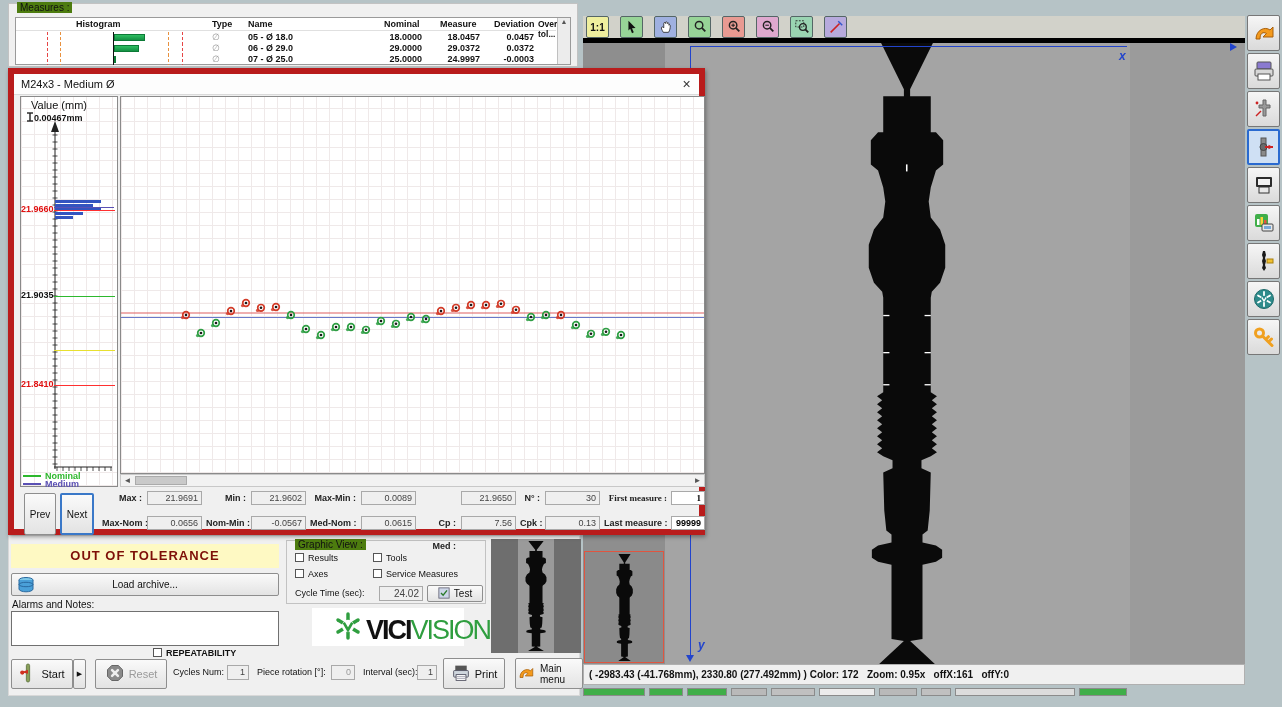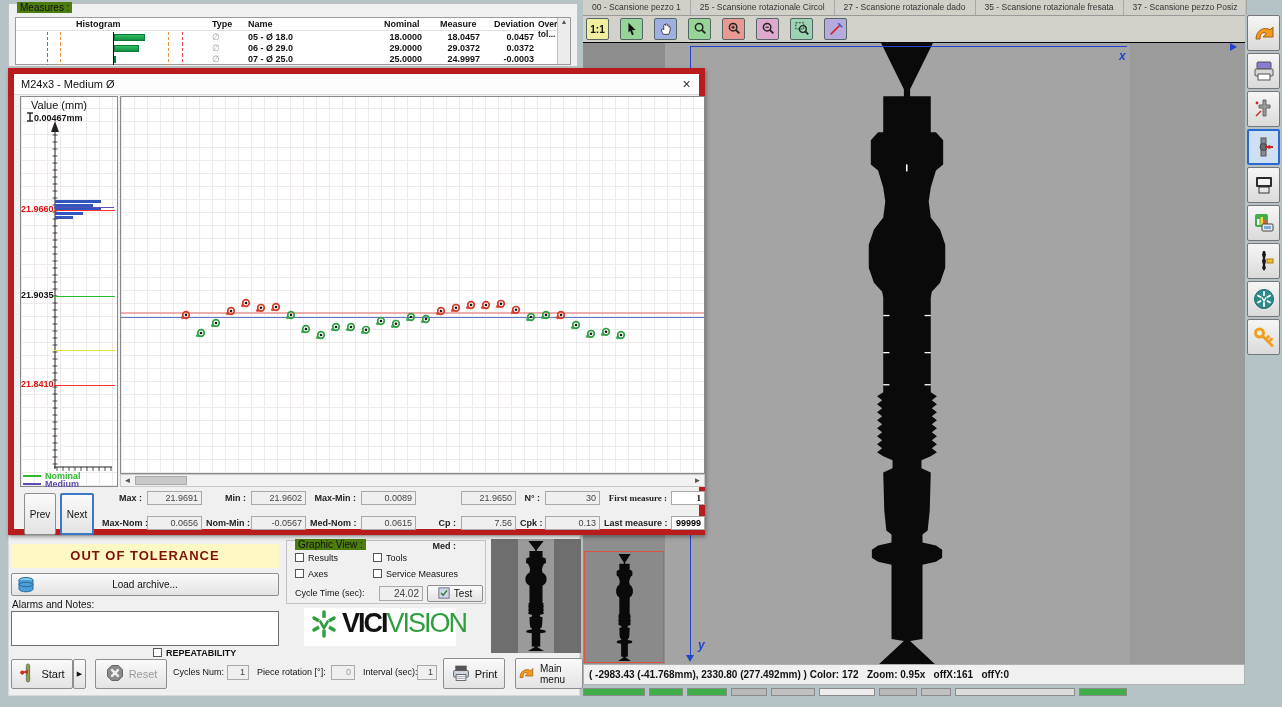--- a/index.html
+++ b/index.html
@@ -59,30 +59,30 @@
 #load-btn{left:2px;top:37px;width:268px;height:23px}
 #load-btn .ic{position:absolute;left:4px;top:1px}
 #alarms-lbl{position:absolute;left:3px;top:63px;font-size:10px}
 #alarms-box{position:absolute;left:2px;top:75px;width:268px;height:35px;background:#fff;border:1px solid #707070;font-size:10px}
 #rep-row{position:absolute;left:144px;top:112px;font-size:9px;font-weight:bold}
 #gv-box{left:277px;top:4px;width:200px;height:64px}
 #gv-grid{position:absolute;left:8px;top:12px;display:grid;grid-template-columns:78px auto;grid-auto-rows:16px;font-size:9px}
 #gv-cycle-lbl{position:absolute;left:8px;top:47px;font-size:9px}
 #gv-cycle{left:92px;top:45px;width:44px;height:15px;font-size:10px}
 #gv-test{left:140px;top:44px;width:56px;height:17px}
-#logo{position:absolute;left:295px;top:72px;width:152px;height:38px;background:#fff;display:flex;align-items:flex-start;padding-left:4px}
+#logo{position:absolute;left:303px;top:72px;width:152px;height:38px;background:#fff;display:flex;align-items:flex-end;padding-left:20px}
 #logo .vici{font-size:27px;font-weight:bold;letter-spacing:-2px;color:#111}
 #logo .vision{font-size:27px;letter-spacing:-2px;color:#2f9e3f;font-stretch:condensed}
 #thumb1{position:absolute;left:482px;top:3px;width:90px;height:114px;background:#6e6e6e}
 #thumb1 .strip{position:absolute;left:27px;top:0;width:36px;height:114px;background:#9a9a9a}
 
 #rpanel{left:583px;top:0;width:662px;height:696px}
 #rp-tabs{position:absolute;left:0;top:0;right:0;height:16px;background:#d0d0c8;border-bottom:1px solid #9a9a9a;display:flex;font-size:8.5px;color:#333}
 .rtab{padding:2px 9px 0 9px;border-right:1px solid #a8a8a8;white-space:nowrap}
-#rp-toolbar{position:absolute;left:0;top:16px;right:0;height:27px;background:#d2d2ca;border-bottom:1px solid #000000;display:flex;align-items:center;padding-left:3px;gap:11px}
+#rp-toolbar{position:absolute;left:0;top:16px;right:0;height:27px;background:#d2d2ca;border-bottom:5px solid #000000;display:flex;align-items:center;padding-left:3px;gap:11px}
 .tb{width:23px;height:22px;border:1px solid #566;border-radius:2px;display:flex;align-items:center;justify-content:center;font-size:10px;font-weight:bold}
 #viewport{position:absolute;left:0;top:43px;width:662px;height:621px;background:#a4a4a4;overflow:hidden}
 #vp-left{position:absolute;left:0;top:0;width:82px;height:621px;background:#8e8e8e}
 #vp-right{position:absolute;left:547px;top:0;right:0;height:621px;background:#9b9b9b}
 #ax-x{position:absolute;left:107px;top:3px;width:437px;height:1px;background:#2244cc}
 #ax-x-arr{position:absolute;left:540px;top:-3px;width:0;height:0;border-left:7px solid #2244cc;border-top:4px solid transparent;border-bottom:4px solid transparent}
 #ax-x-lbl{position:absolute;left:536px;top:6px;color:#2244cc;font-weight:bold;font-style:italic;font-size:12px}
 #ax-y{position:absolute;left:107px;top:3px;width:1px;height:612px;background:#2244cc}
 #ax-y-arr{position:absolute;left:103px;top:612px;width:0;height:0;border-top:7px solid #2244cc;border-left:4px solid transparent;border-right:4px solid transparent}
 #ax-y-lbl{position:absolute;left:115px;top:595px;color:#2244cc;font-weight:bold;font-style:italic;font-size:12px}
@@ -585,27 +585,20 @@
 
     <div id="thumb1">
       <div class="strip"></div>
       <svg class="abs" style="left:28px;top:2px" width="34" height="110" viewBox="0 0 120 624" preserveAspectRatio="none">
           <use href="#part-shape"></use>
         </svg>
     </div>
   </div>
 
   <div id="rpanel" class="abs">
-    <div id="rp-tabs">
-        <div class="rtab">00 - Scansione pezzo 1</div>
-        <div class="rtab">25 - Scansione rotazionale Circol</div>
-        <div class="rtab">27 - Scansione rotazionale dado</div>
-        <div class="rtab">35 - Scansione rotazionale fresata</div>
-        <div class="rtab">37 - Scansione pezzo Posiz</div>
-      </div>
     <div id="rp-toolbar">
         <div class="tb" style="background: rgb(239, 239, 158);">
           <span>1:1</span>
         </div>
         <div class="tb" style="background: rgb(151, 212, 151);">
           <svg width="16" height="16" viewBox="0 0 18 18">
             <path d="M5 2 L13 10 L9 10.5 L11 15 L9 16 L7 11 L5 13 Z" fill="#111"></path>
           </svg>
         </div>
         <div class="tb" style="background: rgb(159, 176, 224);">

